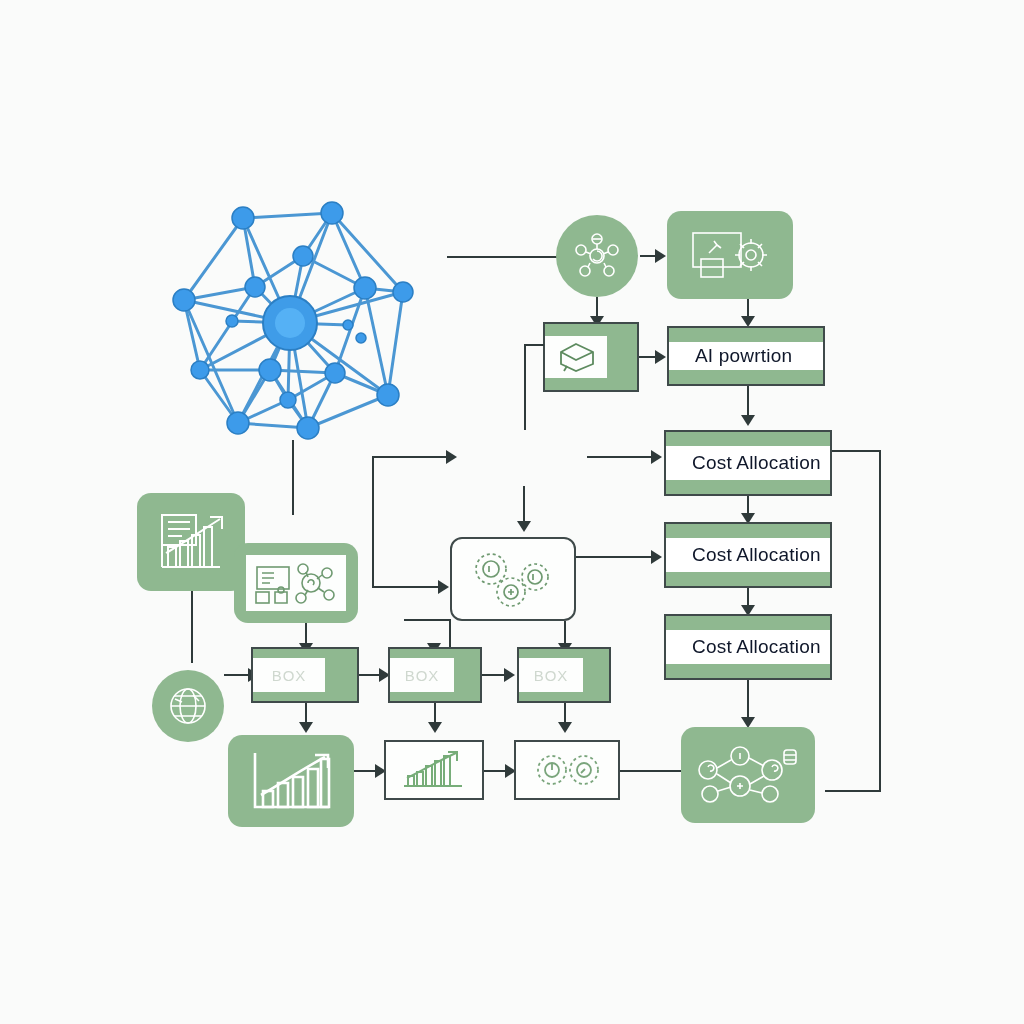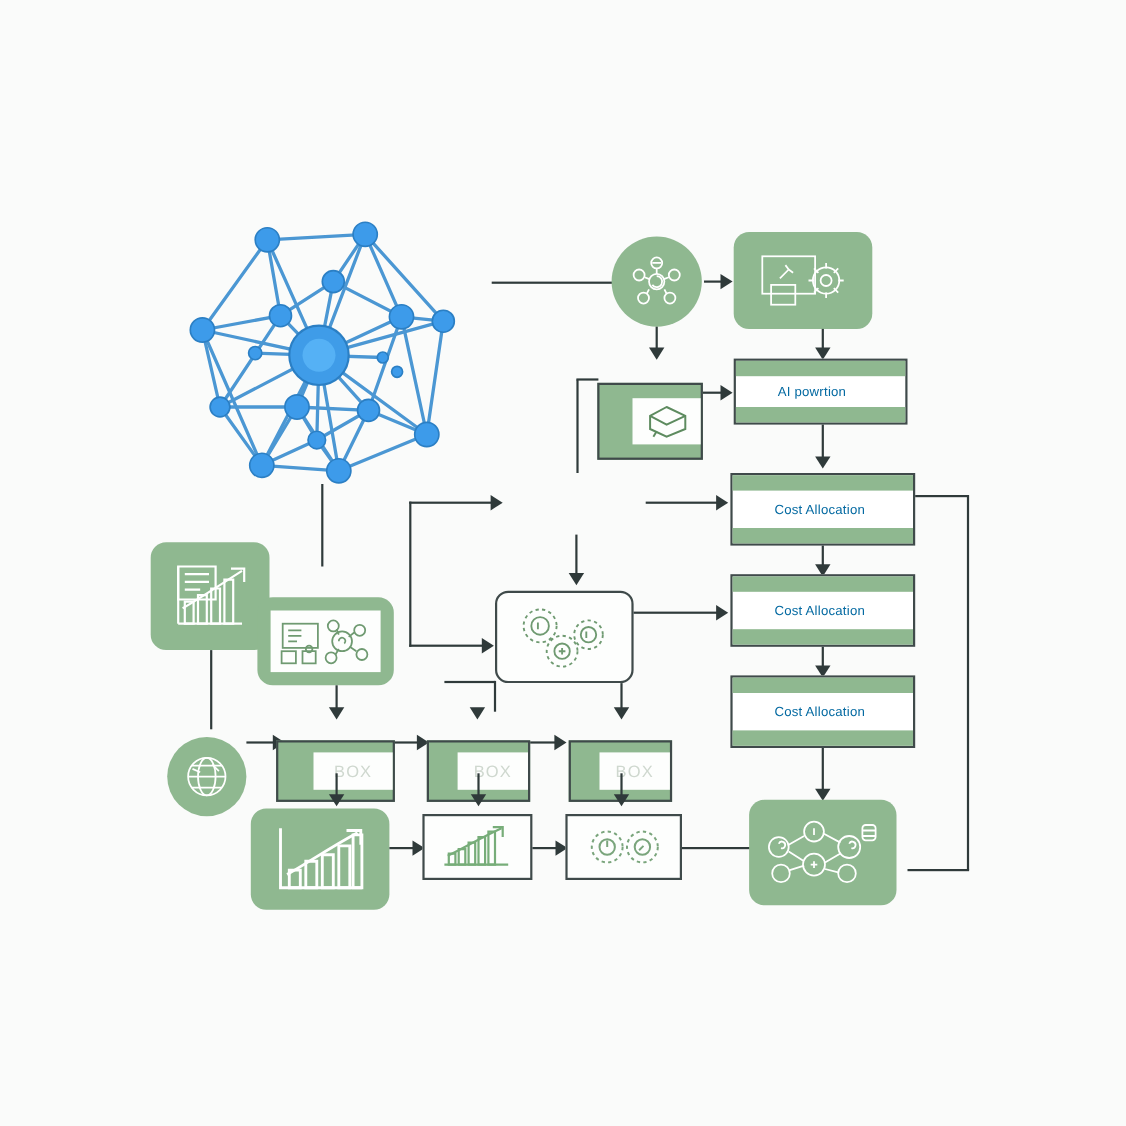--- a/index.html
+++ b/index.html
@@ -15,34 +15,34 @@
   .node{position:absolute;box-sizing:border-box;}
 
   .band-box{
     background:#ffffff;
     border:2px solid #3f4a4a;
     display:flex;flex-direction:column;justify-content:space-between;
   }
   .band-box .band{background:#8fb890;height:14px;width:100%;}
   .band-box .band-label{
     flex:1;display:flex;align-items:center;
-    padding-left:38px;
-    color:#0369a1;font-size:12px;letter-spacing:.2px;
+    padding-left:26px;
+    color:#0f172a;font-size:19px;letter-spacing:.2px;
     white-space:nowrap;
   }
 
   .plain-box{
     background:#fdfefd;border:2px solid #3f4a4a;
     display:flex;align-items:center;justify-content:center;
     color:#708f71;font-size:19px;
   }
 
   .green-frame{
     background:#8fb890;border:2px solid #3f4a4a;
-    display:flex;align-items:center;justify-content:flex-end;margin-top:26px;
+    display:flex;align-items:center;justify-content:flex-start;
   }
   .green-frame .inner{
     background:#fdfefd;
     display:flex;align-items:center;justify-content:center;
     color:#cfd8cf;font-size:15px;letter-spacing:1px;
   }
 
   .green-card{background:#8fb890;border-radius:14px;
     display:flex;align-items:center;justify-content:center;}
   .green-circle{background:#8fb890;border-radius:50%;

